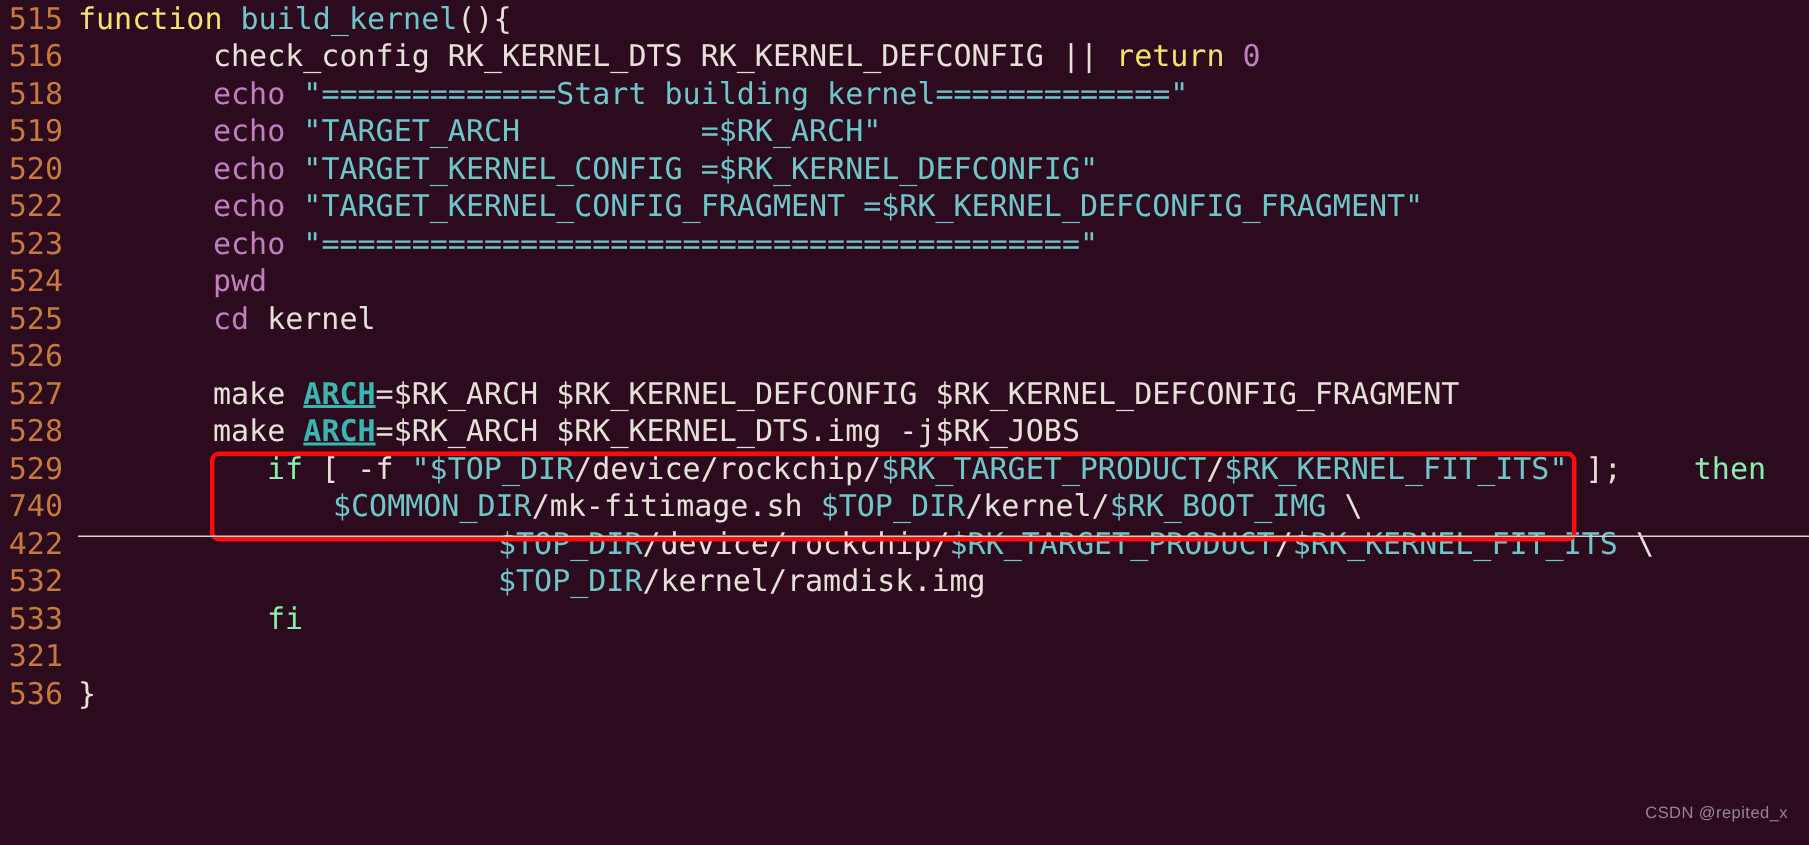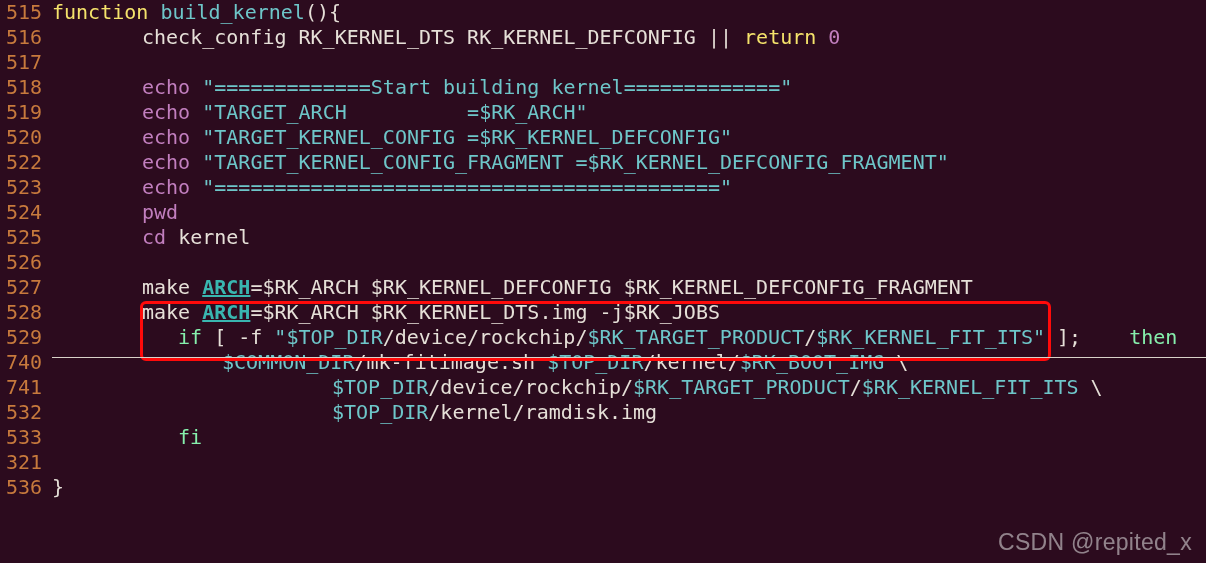--- a/index.html
+++ b/index.html
@@ -54,44 +54,43 @@
     left:52px;right:0;
     height:1px;
     background:#d8d2c8;
   }
   .watermark{
     position:absolute;
     right:14px;
     bottom:8px;
     color:rgba(230,230,230,.55);
     font-family:Arial,Helvetica,sans-serif;
-    font-size:23px;
+    font-size:11px;
     letter-spacing:.3px;
   }
 </style>
 </head>
 <body>
 
 <div class="code-area" id="code-area">
     <div class="line"><span class="gutter">515</span><span class="code"><span style="display: inline-block; width: 0px;"></span><span class="kw">function </span><span class="fn">build_kernel</span><span class="op">(){</span></span></div>
     <div class="line"><span class="gutter">516</span><span class="code"><span style="display: inline-block; width: 90px;"></span><span class="plain">check_config RK_KERNEL_DTS RK_KERNEL_DEFCONFIG </span><span class="op">|| </span><span class="kw">return </span><span class="num">0</span></span></div>
-    <div class="line"><span class="gutter">517</span><span class="code"><span style="display: inline-block; width: 0px;"></span></span></div>
     <div class="line"><span class="gutter">518</span><span class="code"><span style="display: inline-block; width: 90px;"></span><span class="cmd">echo </span><span class="str">"=============Start building kernel============="</span></span></div>
     <div class="line"><span class="gutter">519</span><span class="code"><span style="display: inline-block; width: 90px;"></span><span class="cmd">echo </span><span class="str">"TARGET_ARCH          =$RK_ARCH"</span></span></div>
     <div class="line"><span class="gutter">520</span><span class="code"><span style="display: inline-block; width: 90px;"></span><span class="cmd">echo </span><span class="str">"TARGET_KERNEL_CONFIG =$RK_KERNEL_DEFCONFIG"</span></span></div>
     <div class="line"><span class="gutter">522</span><span class="code"><span style="display: inline-block; width: 90px;"></span><span class="cmd">echo </span><span class="str">"TARGET_KERNEL_CONFIG_FRAGMENT =$RK_KERNEL_DEFCONFIG_FRAGMENT"</span></span></div>
     <div class="line"><span class="gutter">523</span><span class="code"><span style="display: inline-block; width: 90px;"></span><span class="cmd">echo </span><span class="str">"=========================================="</span></span></div>
     <div class="line"><span class="gutter">524</span><span class="code"><span style="display: inline-block; width: 90px;"></span><span class="cmd">pwd</span></span></div>
     <div class="line"><span class="gutter">525</span><span class="code"><span style="display: inline-block; width: 90px;"></span><span class="cmd">cd </span><span class="plain">kernel</span></span></div>
     <div class="line"><span class="gutter">526</span><span class="code"><span style="display: inline-block; width: 0px;"></span></span></div>
     <div class="line"><span class="gutter">527</span><span class="code"><span style="display: inline-block; width: 90px;"></span><span class="plain">make </span><span class="arg">ARCH</span><span class="plain">=$RK_ARCH $RK_KERNEL_DEFCONFIG $RK_KERNEL_DEFCONFIG_FRAGMENT</span></span></div>
     <div class="line"><span class="gutter">528</span><span class="code"><span style="display: inline-block; width: 90px;"></span><span class="plain">make </span><span class="arg">ARCH</span><span class="plain">=$RK_ARCH $RK_KERNEL_DTS.img -j$RK_JOBS</span></span></div>
     <div class="line"><span class="gutter">529</span><span class="code"><span style="display: inline-block; width: 90px;"></span><span class="cond">if</span><span class="plain"> [ -f </span><span class="str">"$TOP_DIR</span><span class="plain">/device/rockchip/</span><span class="str">$RK_TARGET_PRODUCT</span><span class="plain">/</span><span class="str">$RK_KERNEL_FIT_ITS"</span><span class="plain"> ]</span><span class="op">; </span><span class="cond">then</span></span></div>
     <div class="line"><span class="gutter">740</span><span class="code"><span style="display: inline-block; width: 170px;"></span><span class="str">$COMMON_DIR</span><span class="plain">/mk-fitimage.sh </span><span class="str">$TOP_DIR</span><span class="plain">/kernel/</span><span class="str">$RK_BOOT_IMG</span><span class="plain"> \</span></span></div>
-    <div class="line"><span class="gutter">741</span><span class="code"><span style="display: inline-block; width: 280px;"></span><span class="str">$TOP_DIR</span><span class="plain">/device/rockchip/</span><span class="str">$RK_TARGET_PRODUCT</span><span class="plain">/</span><span class="str">$RK_KERNEL_FIT_ITS</span><span class="plain"> \</span></span></div>
+    <div class="line"><span class="gutter">422</span><span class="code"><span style="display: inline-block; width: 280px;"></span><span class="str">$TOP_DIR</span><span class="plain">/device/rockchip/</span><span class="str">$RK_TARGET_PRODUCT</span><span class="plain">/</span><span class="str">$RK_KERNEL_FIT_ITS</span><span class="plain"> \</span></span></div>
     <div class="line"><span class="gutter">532</span><span class="code"><span style="display: inline-block; width: 280px;"></span><span class="str">$TOP_DIR</span><span class="plain">/kernel/ramdisk.img</span></span></div>
     <div class="line"><span class="gutter">533</span><span class="code"><span style="display: inline-block; width: 90px;"></span><span class="cond">fi</span></span></div>
     <div class="line"><span class="gutter">321</span><span class="code"><span style="display: inline-block; width: 0px;"></span></span></div>
     <div class="line"><span class="gutter">536</span><span class="code"><span style="display: inline-block; width: 0px;"></span><span class="op">}</span></span></div>
   </div>
 <div class="highlight-box" id="hlbox" style="top: 301px; left: 140px; width: 905px; height: 54px;"></div>
 <div class="cursor-rule" id="crule" style="top: 357px;"></div>
 <div class="watermark">CSDN @repited_x</div>
 
 </body></html>

